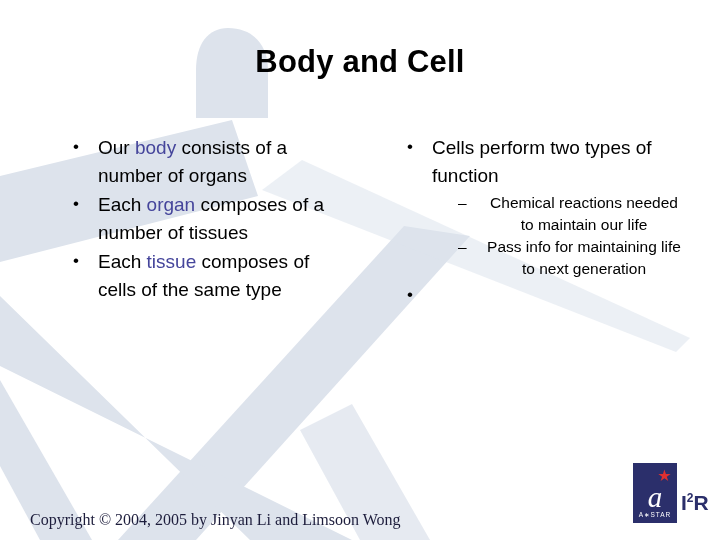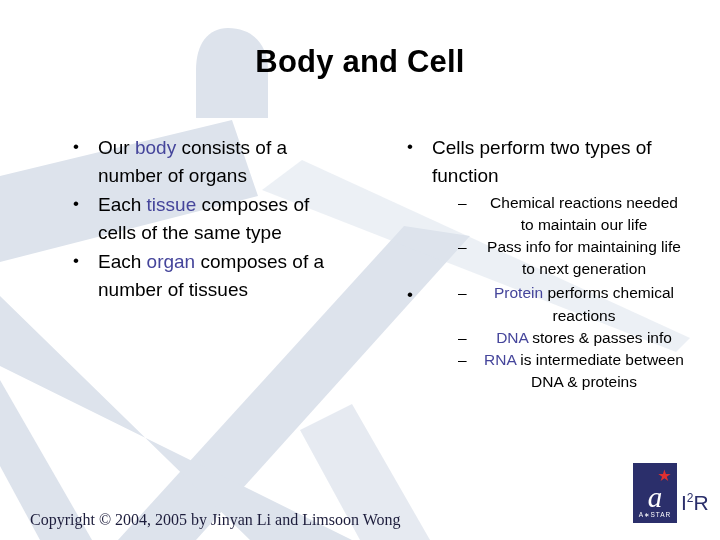--- a/index.html
+++ b/index.html
@@ -159,21 +159,21 @@
     font-size: 6.5px;
     letter-spacing: 1px;
     color: #ffffff;
     font-family: "Liberation Sans", sans-serif;
   }
   #logo-i2r {
     position: absolute;
     left: 48px;
     top: 28px;
     font-size: 21px;
-    font-weight: normal;
+    font-weight: bold;
     color: #2b2f6b;
     font-family: "Liberation Sans", sans-serif;
   }
   #logo-i2r sup {
     font-size: 12px;
   }
 </style>
 </head>
 <body>
 
@@ -201,47 +201,42 @@
   <div id="title">Body and Cell</div>
 
   <div id="left-column" class="column">
     <ul class="lvl1">
 
       <li class="bullet1">
         <span class="btxt"><span>Our </span><span class="hl">body</span><span> consists of a number of organs</span></span>
       </li>
 
       <li class="bullet1">
+        <span class="btxt"><span>Each </span><span class="hl">organ</span><span> composes of a number of tissues</span></span>
+      </li>
+
+      <li class="bullet1">
         <span class="btxt"><span>Each </span><span class="hl">tissue</span><span> composes of cells of the same type</span></span>
-      </li>
-
-      <li class="bullet1">
-        <span class="btxt"><span>Each </span><span class="hl">organ</span><span> composes of a number of tissues</span></span>
       </li>
 
     </ul>
   </div>
 
   <div id="right-column" class="column">
     <ul class="lvl1">
 
       <li class="bullet1">
         <span class="btxt">Cells perform two types of function</span>
         <ul class="lvl2">
           <li class="bullet2"><span class="hl"></span><span>Chemical reactions needed to maintain our life</span></li>
           <li class="bullet2"><span class="hl"></span><span>Pass info for maintaining life to next generation</span></li>
         </ul>
       </li>
 
       <li class="bullet1">
-        <ul class="lvl2">
-          <li class="bullet2"><span class="hl">Protein</span><span> performs chemical reactions</span></li>
-          <li class="bullet2"><span class="hl">DNA</span><span> stores &amp; passes info</span></li>
-          <li class="bullet2"><span class="hl">RNA</span><span> is intermediate between DNA &amp; proteins</span></li>
-        </ul>
       </li>
 
     </ul>
   </div>
 
   <div id="copyright">Copyright © 2004, 2005 by Jinyan Li and Limsoon Wong</div>
 
   <div id="logo">
     <div id="logo-mark">
       <div id="logo-star">★</div>

